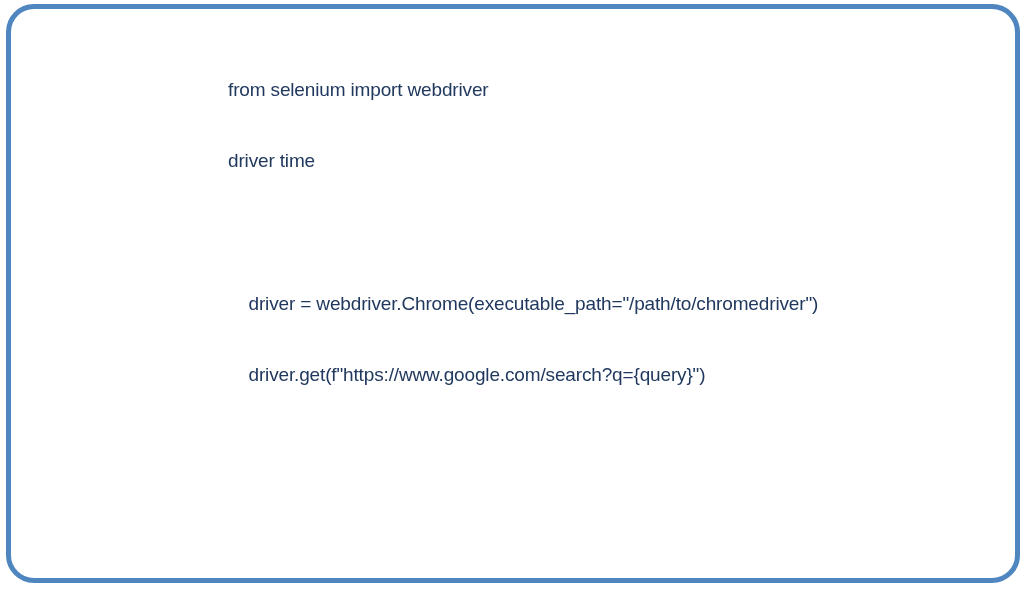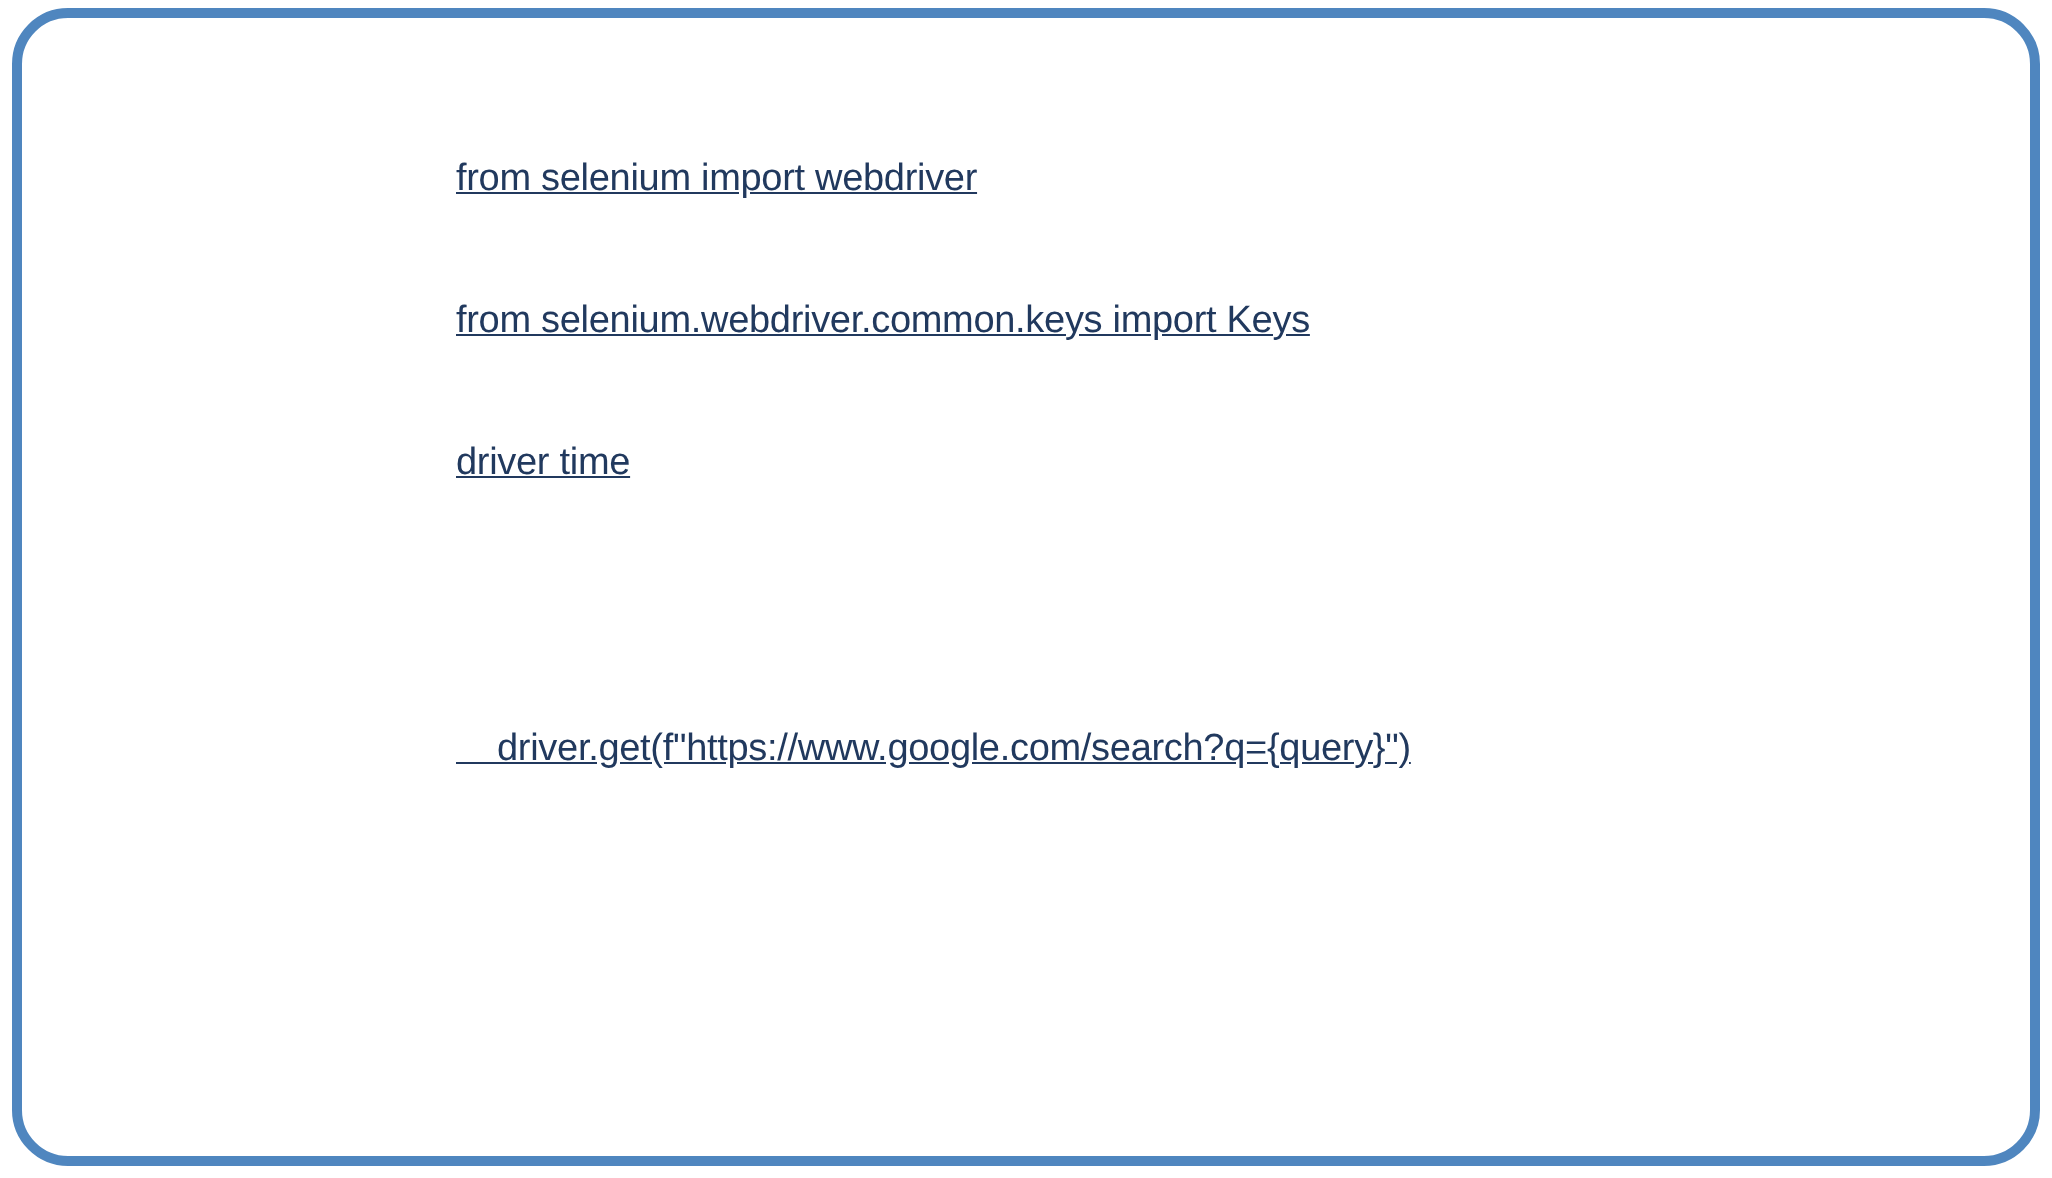--- a/index.html
+++ b/index.html
@@ -32,33 +32,32 @@
     top: 21px;
     color: #21395e;
     font-family: "Liberation Sans", sans-serif;
     font-size: 19px;
     line-height: 23.8px;
     letter-spacing: -0.15px;
     white-space: pre;
   }
   .code-line {
     height: 23.8px;
-    text-decoration: underline;
   }
 </style>
 </head>
 <body>
 
 <div class="page">
   <div class="frame">
     <div class="code-block">
       <div class="code-line">from selenium import webdriver</div>
-      <div class="code-line">from selenium.webdriver.common.keys import Keys</div>
       <div class="code-line">driver time</div>
       <div class="code-line"></div>
+      <div class="code-line">    driver = webdriver.Chrome(executable_path="/path/to/chromedriver")</div>
       <div class="code-line">    driver.get(f"https://www.google.com/search?q={query}")</div>
       
       
       
       
       
       
       
       
       

